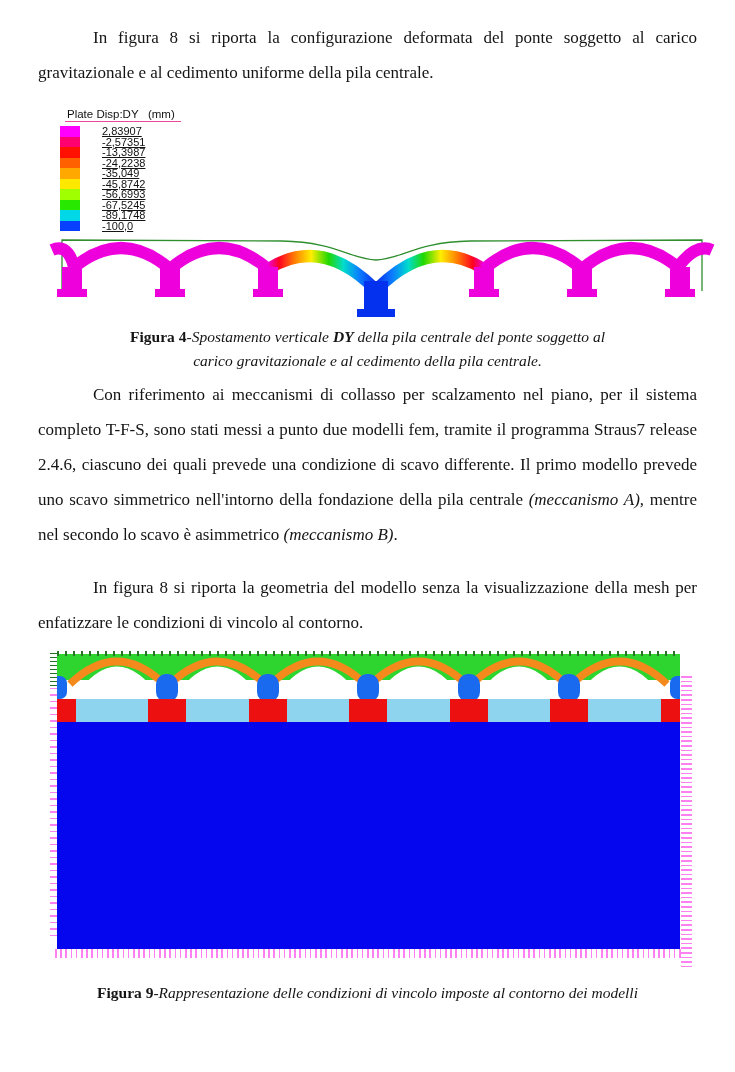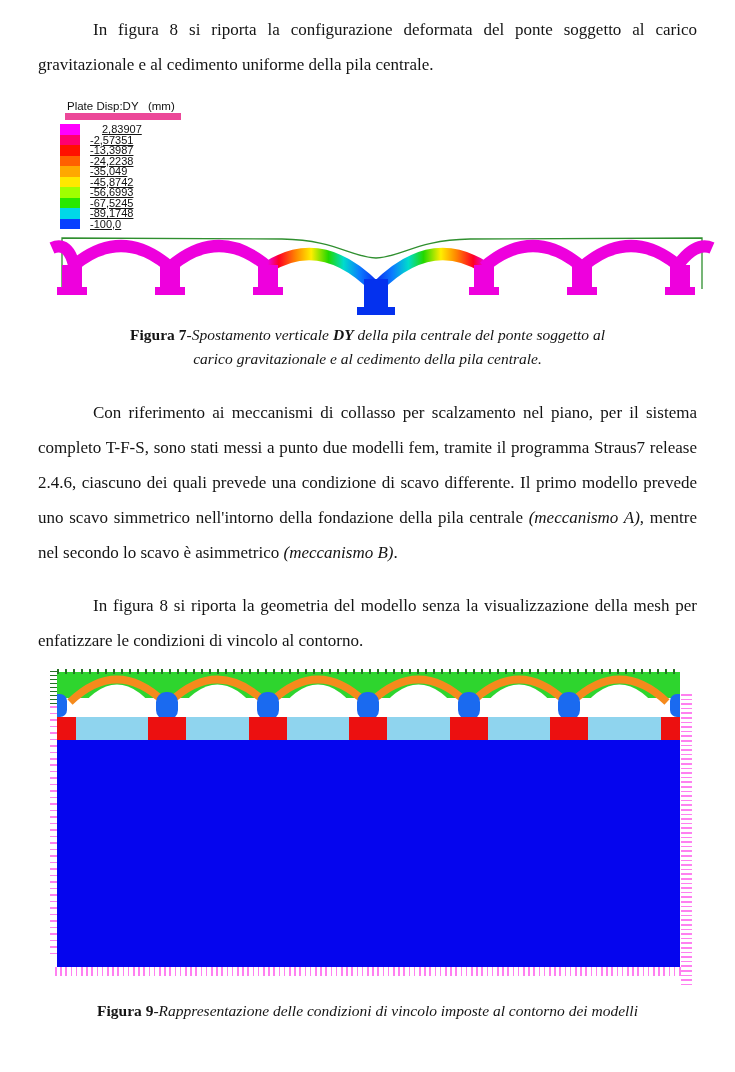--- a/index.html
+++ b/index.html
@@ -10,31 +10,31 @@
   }
   html,body{margin:0;padding:0;background:#ffffff;}
   .page{
     width:735px;height:1072px;overflow:hidden;box-sizing:border-box;
     padding:0 38px;background:#ffffff;color:var(--c-text);
     font-family:"Liberation Serif",serif;
   }
   .body-text{
     font-size:17px;line-height:35px;text-align:justify;text-indent:55px;margin:0;
   }
-  .p1{margin-top:12px;} .p2{margin-top:24px;} .p3{margin-top:18px;}
+  .p1{margin-top:20px;} .p2{margin-top:4px;} .p3{margin-top:18px;}
   
   .legend{margin:14px 0 0 22px;font-family:"Liberation Sans",sans-serif;}
   .legend-title{
     display:inline-block;font-size:11.5px;color:#111;margin-left:5px;
-    border-bottom:7px solid #ec4899;padding:0 6px 1px 2px;white-space:pre;
+    border-bottom:1px solid #ec4899;padding:0 6px 1px 2px;white-space:pre;
   }
   .legend-rows{margin-top:4px;}
   .legend-row{display:flex;height:10.5px;align-items:center;text-decoration:underline;}
   .swatch{width:20px;height:10.5px;flex:none;}
-  .legend-value{font-size:11px;line-height:10.5px;margin-left:10px;white-space:pre;color:#111;}
+  .legend-value{font-size:11px;line-height:10.5px;margin-left:22px;white-space:pre;color:#111;}
   .legend-row:nth-child(1) .legend-value{margin-left:22px;}
   .legend-row:nth-child(2) .legend-value{}
   
   .fig8-svg{display:block;margin:2px 0 0 6px;}
   .magenta-arch{stroke:var(--c-magenta);stroke-width:12;fill:none;}
   .rain-l{stroke:url(#rainL);stroke-width:12;fill:none;}
   .rain-r{stroke:url(#rainR);stroke-width:12;fill:none;}
   .outline-line{stroke:var(--c-outline_green);stroke-width:1.3;fill:none;}
   .pier{fill:var(--c-magenta);} .center-pier{fill:var(--c-center_blue);}
   
@@ -163,21 +163,21 @@
         <rect class="pier" x="528" y="34" width="20" height="22"></rect>
           <rect class="pier" x="523" y="56" width="30" height="8"></rect>
         <rect class="pier" x="626" y="34" width="20" height="22"></rect>
           <rect class="pier" x="621" y="56" width="30" height="8"></rect>
         <rect class="center-pier" x="320" y="48" width="24" height="28"></rect>
         <rect class="center-pier" x="313" y="76" width="38" height="8"></rect>
       </g>
     </svg>
   </div>
 
-  <p class="caption cap8"><b>Figura 7</b><i><span>-Spostamento verticale </span><b>DY</b><span> della pila centrale del ponte soggetto al carico gravitazionale e al cedimento della pila centrale.</span></i></p>
+  <p class="caption cap8"><b>Figura 4</b><i><span>-Spostamento verticale </span><b>DY</b><span> della pila centrale del ponte soggetto al carico gravitazionale e al cedimento della pila centrale.</span></i></p>
 
   <p class="body-text p2"><span>Con riferimento ai meccanismi di collasso per scalzamento nel piano, per il sistema completo T-F-S, sono stati messi a punto due modelli fem, tramite il programma Straus7 release 2.4.6, ciascuno dei quali prevede una condizione di scavo differente. Il primo modello prevede uno scavo simmetrico nell'intorno della fondazione della pila centrale </span><i>(meccanismo A)</i><span>, mentre nel secondo lo scavo è asimmetrico </span><i>(meccanismo B)</i><span>.</span></p>
 
   <p class="body-text p3">In figura 8 si riporta la geometria del modello senza la visualizzazione della mesh per enfatizzare le condizioni di vincolo al contorno.</p>
 
   <div class="fig9-wrap">
     <svg class="fig9-svg" width="623" height="295" viewBox="0 0 623 295">
       <rect class="f9-green" x="0" y="0" width="623" height="28"></rect>
       <rect class="f9-white" x="0" y="26" width="623" height="19"></rect>
       <g>

